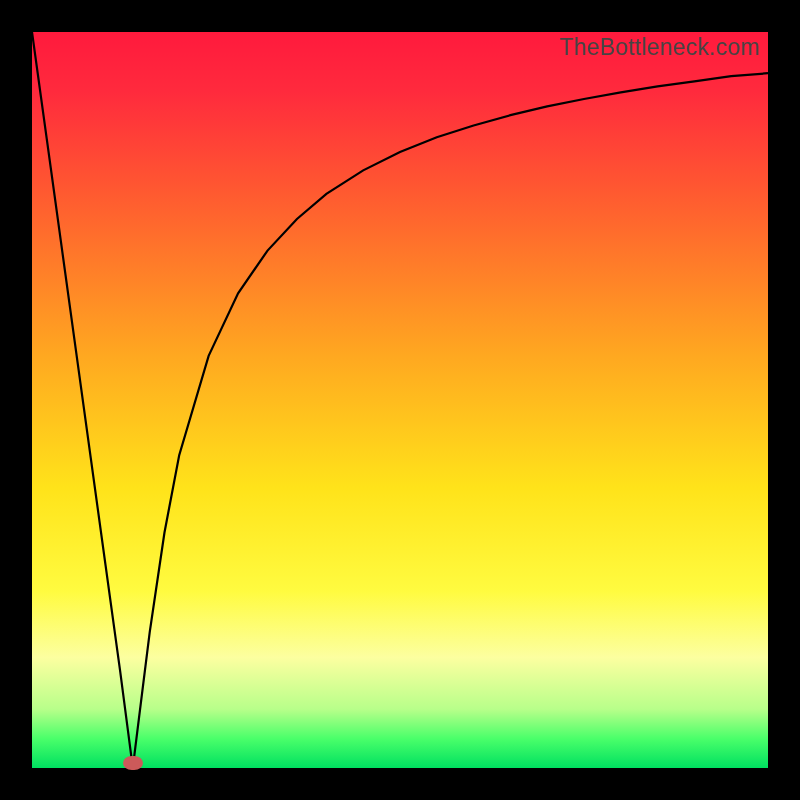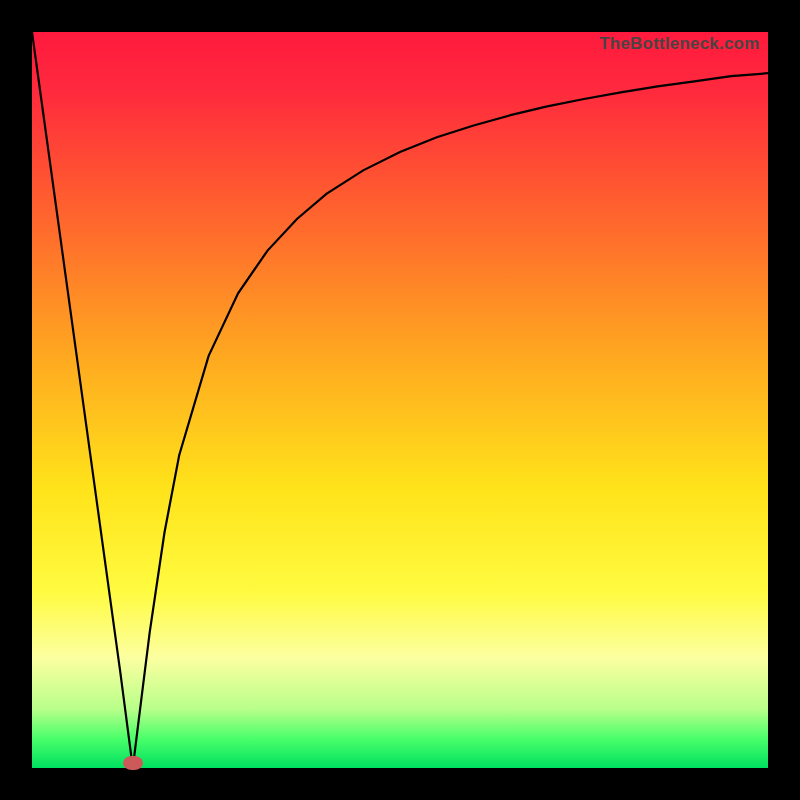--- a/index.html
+++ b/index.html
@@ -38,22 +38,22 @@
     position: absolute;
     inset: 0;
     width: 100%;
     height: 100%;
   }
   .watermark {
     position: absolute;
     top: 2px;
     right: 8px;
     color: #444;
-    font-size: 17px;
-    font-weight: 700;
+    font-size: 23px;
+    font-weight: 400;
     letter-spacing: 0.2px;
     user-select: none;
   }
   .marker {
     position: absolute;
     width: 20px;
     height: 14px;
     background: #cc5a5a;
     border-radius: 10px / 8px;
     transform: translate(-50%, -50%);

